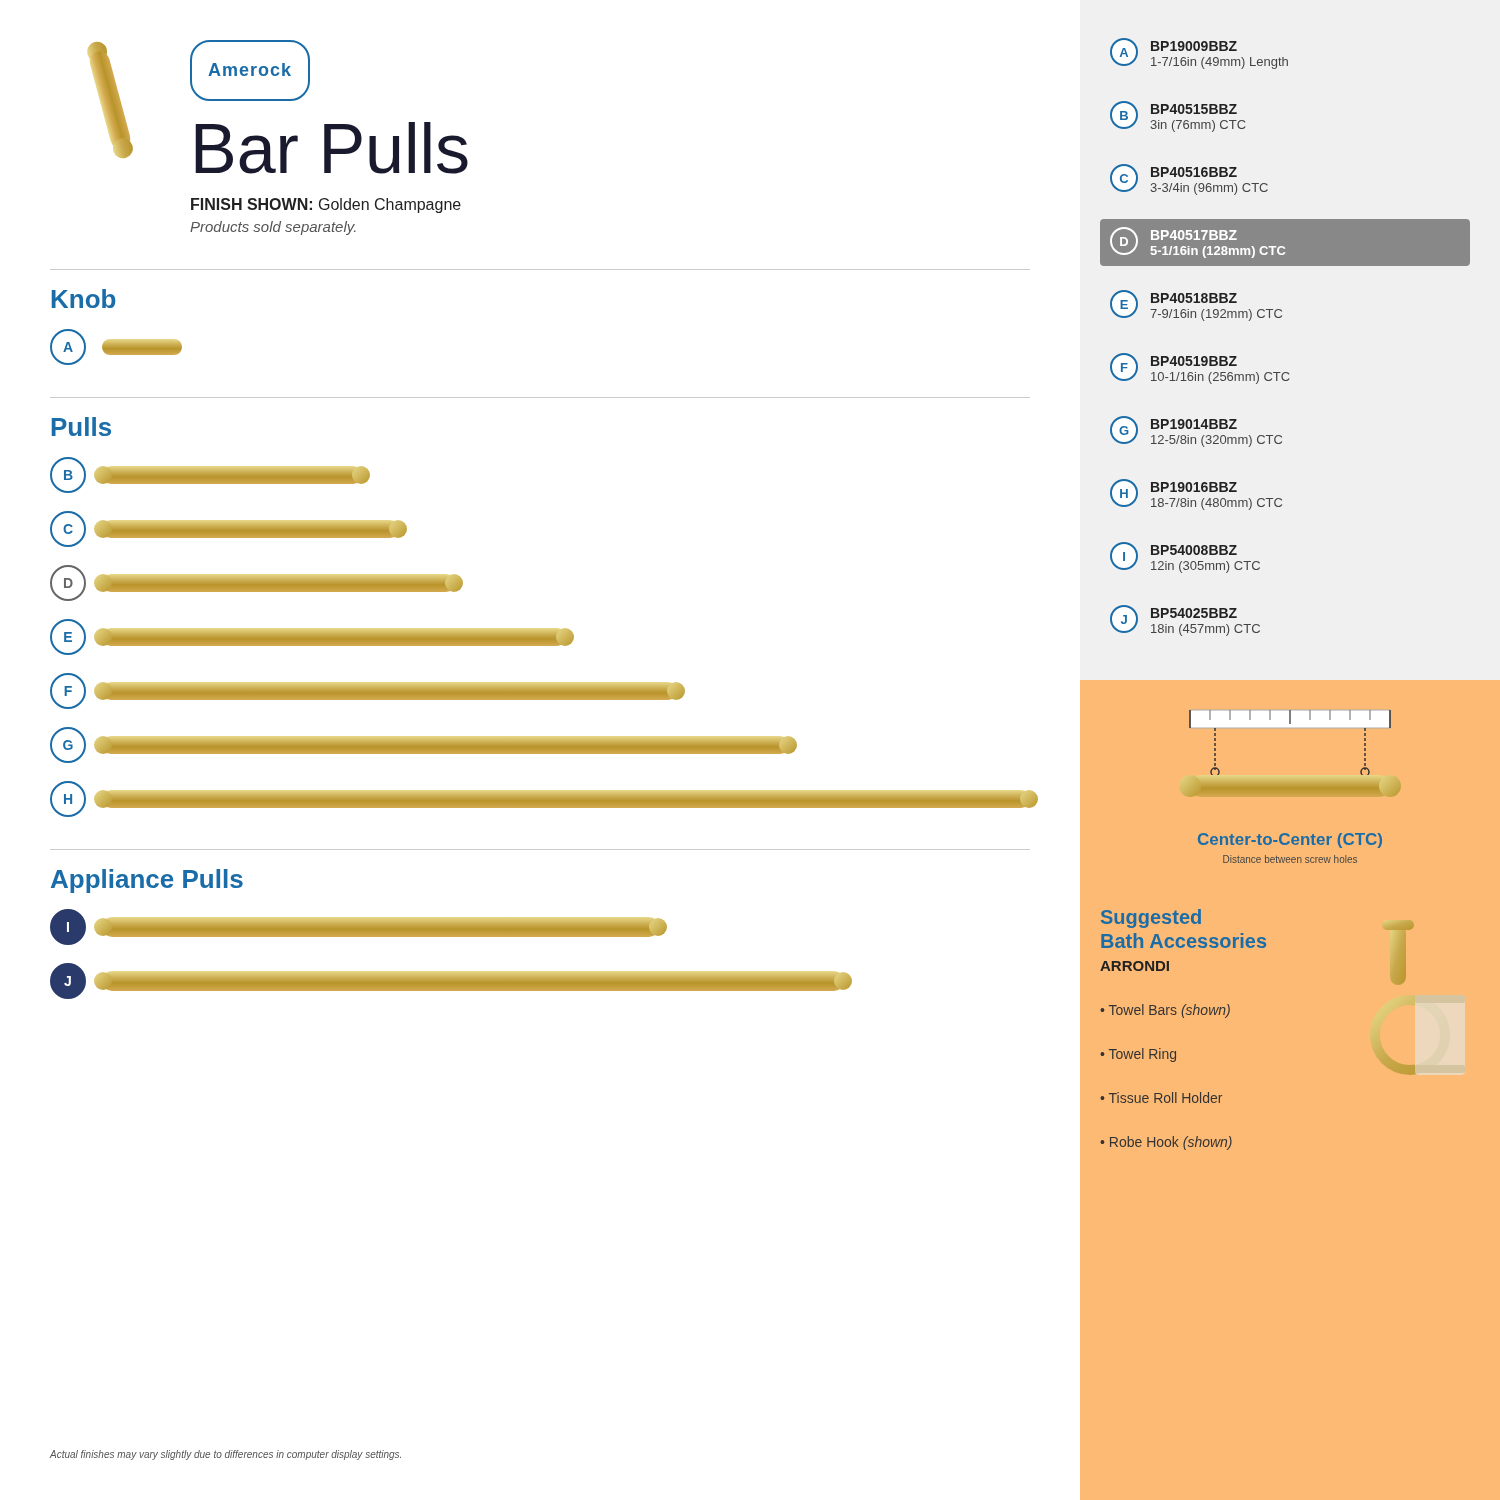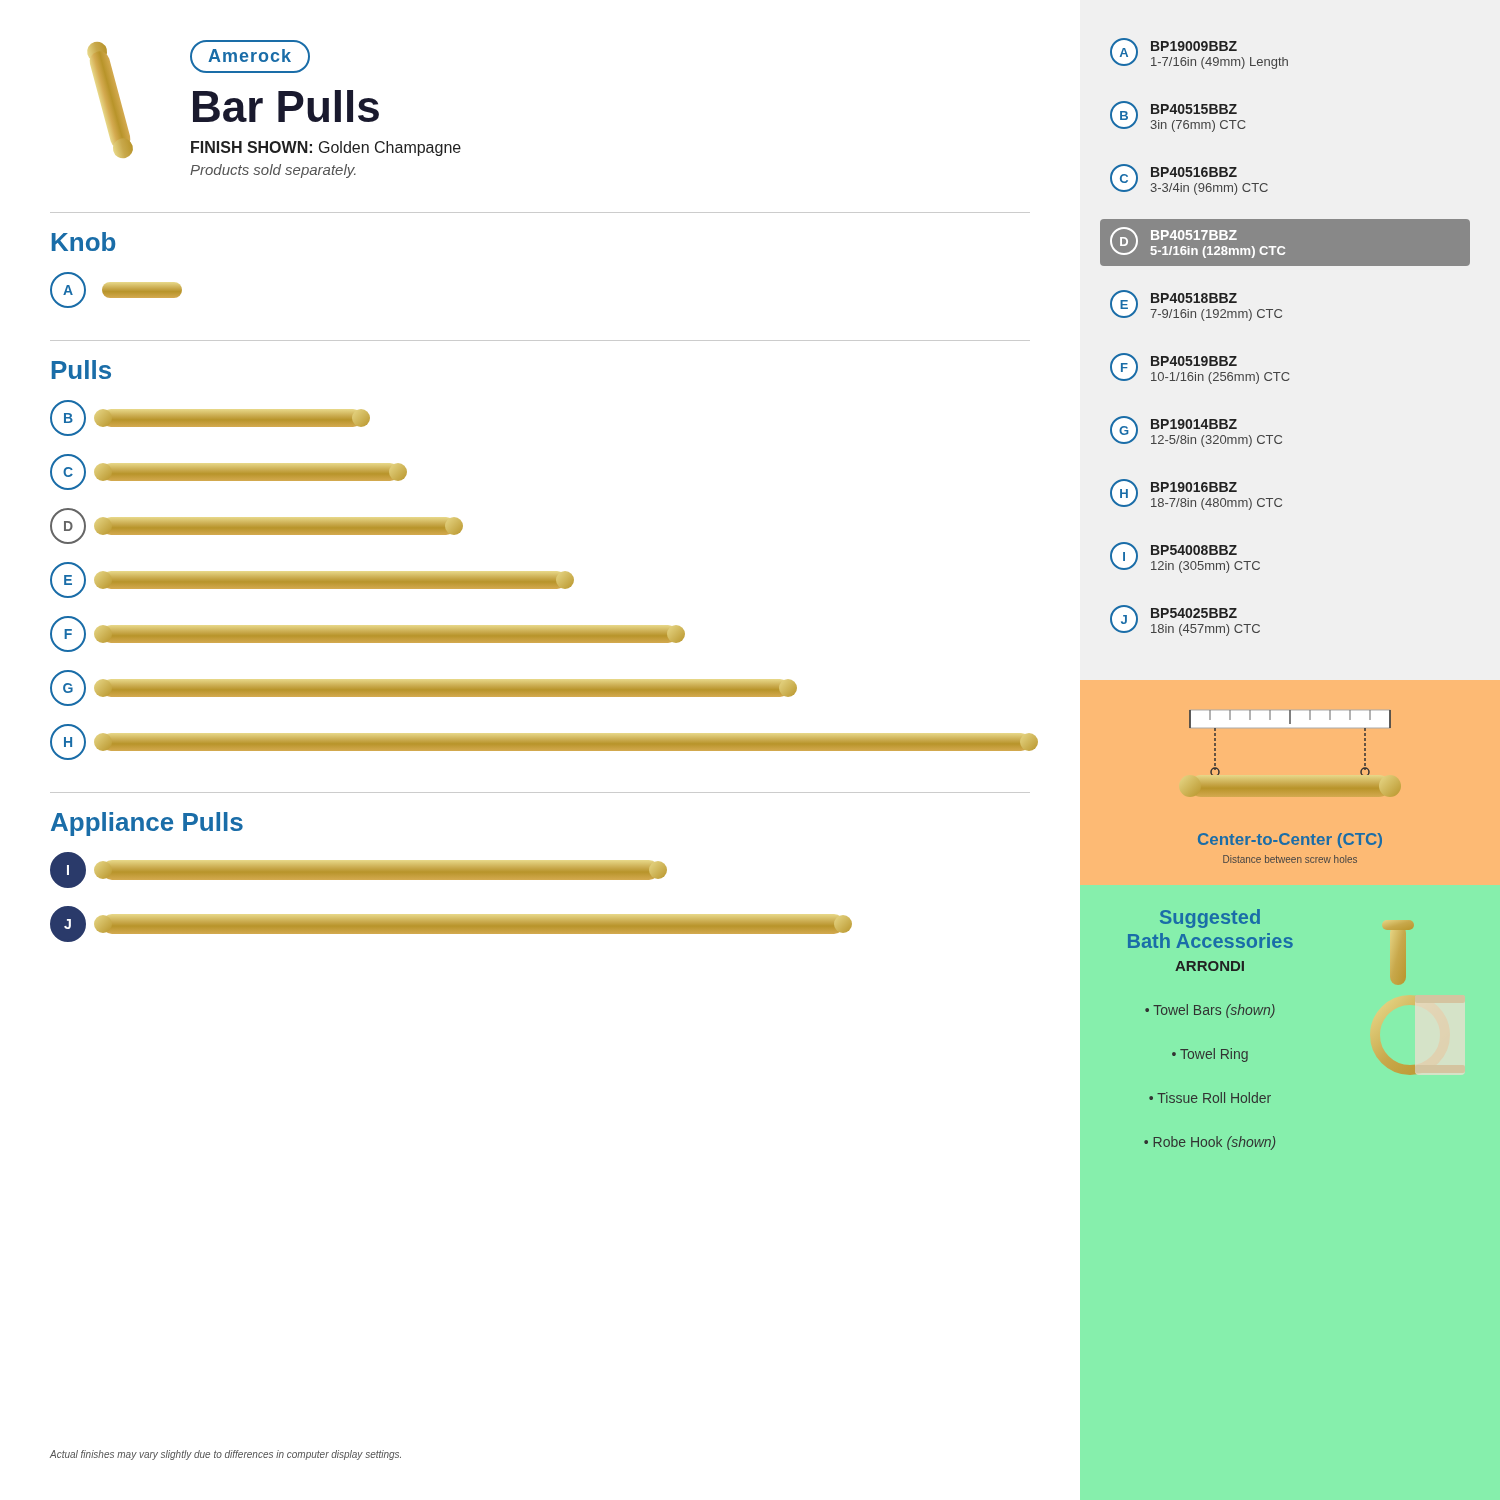--- a/index.html
+++ b/index.html
@@ -26,34 +26,34 @@
       display: flex;
       flex-direction: column;
     }
 
     
     .brand-logo {
       display: inline-flex;
       align-items: center;
       border: 2px solid #1a6da8;
       border-radius: 20px;
-      padding: 4px 16px;
+      padding: 18px 16px;
       margin-bottom: 10px;
       width: fit-content;
     }
     .brand-logo span {
       font-size: 18px;
       font-weight: bold;
       color: #1a6da8;
       letter-spacing: 1px;
     }
 
     .main-title {
-      font-size: 44px;
-      font-weight: 700;
+      font-size: 70px;
+      font-weight: 400;
       color: #1a1a2e;
       line-height: 1.1;
       margin-bottom: 8px;
     }
 
     .finish-line {
       font-size: 16px;
       margin-bottom: 4px;
     }
     .finish-label { font-weight: bold; color: #222; }
@@ -226,26 +226,25 @@
       margin-bottom: 4px;
     }
     .ctc-subtitle {
       font-size: 10px;
       color: #444;
       text-align: center;
     }
 
     
     .bath-accessories {
-      background: #86efac;
+      background: #fdba74;
       padding: 20px 20px 20px 20px;
       flex: 1;
       display: flex;
       flex-direction: column;
-      text-align: center;
     }
     .bath-title {
       font-size: 20px;
       font-weight: bold;
       color: #1a6da8;
       line-height: 1.2;
       margin-bottom: 4px;
     }
     .bath-brand {
       font-size: 15px;

